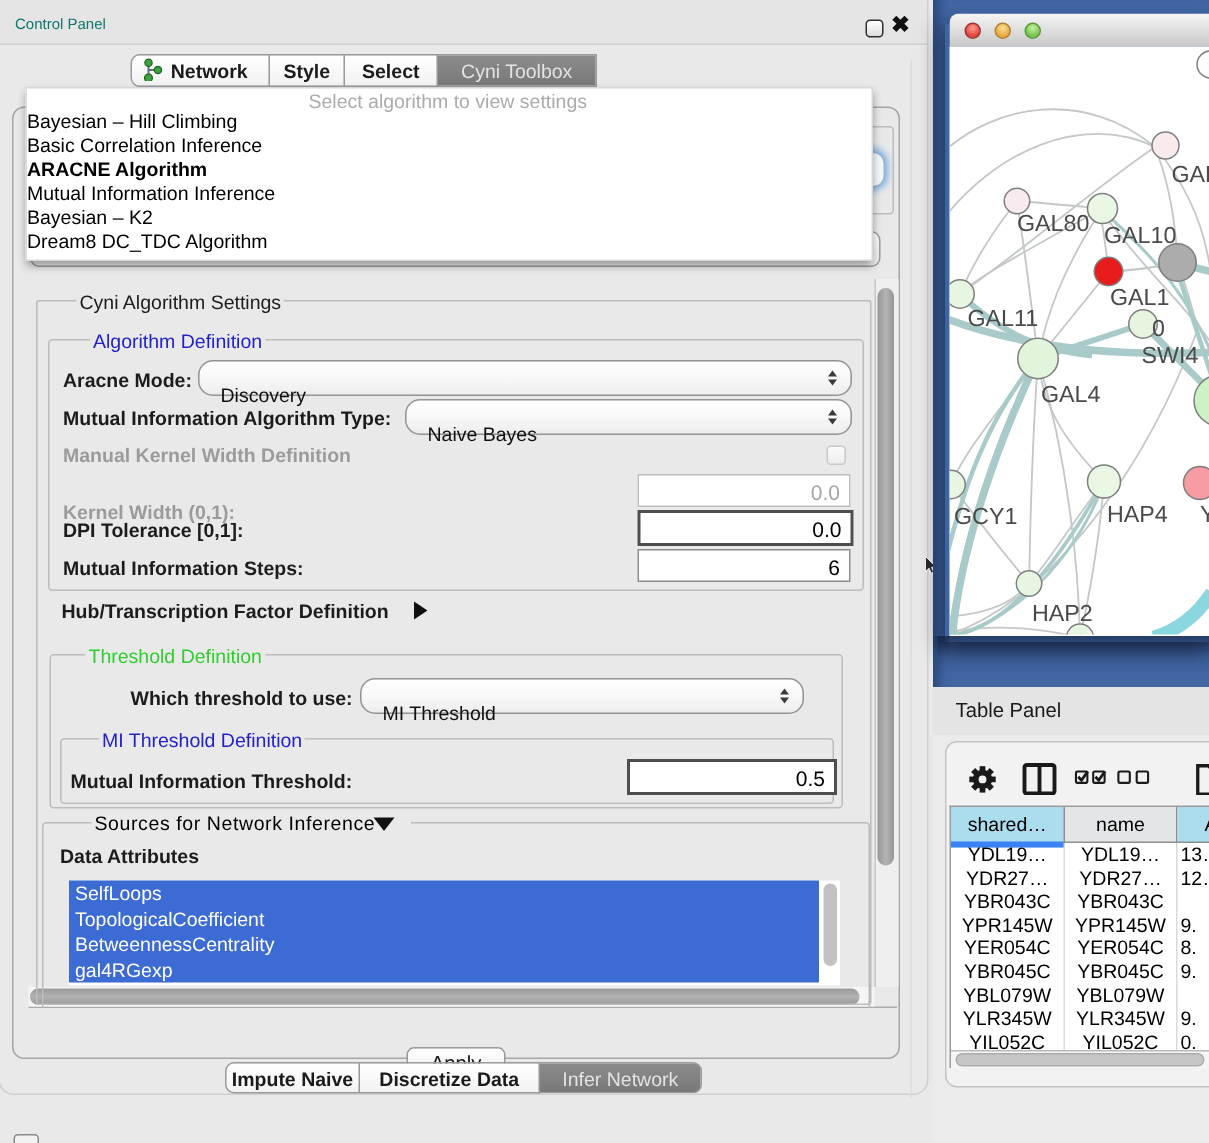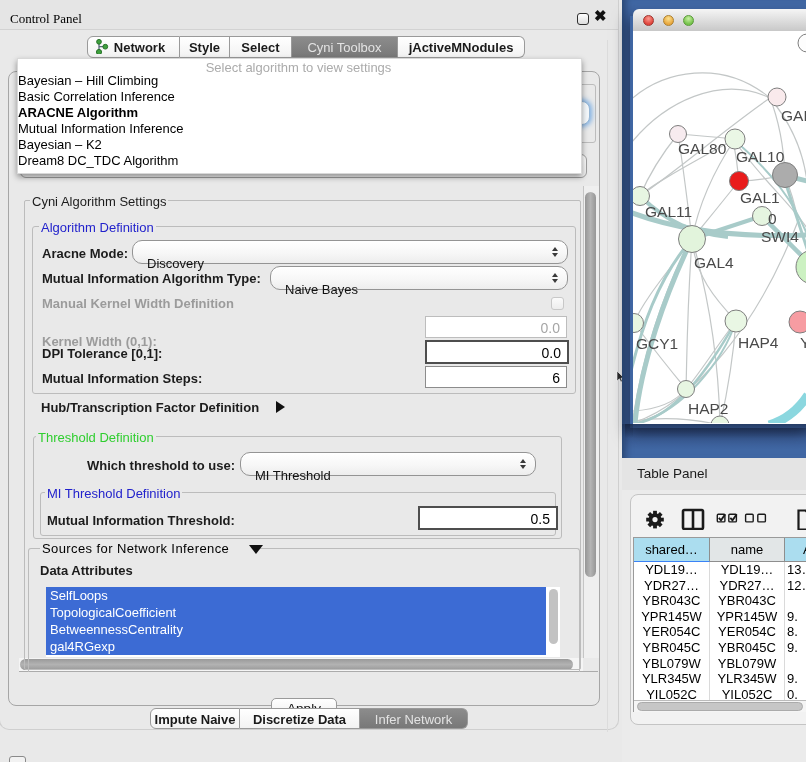--- a/index.html
+++ b/index.html
@@ -7,41 +7,40 @@
 .abs{position:absolute;}
 .lbl{position:absolute;font-size:13px;font-weight:bold;color:#1C1C1C;white-space:nowrap;}
 .combo{position:absolute;height:22px;border:1px solid #949494;border-radius:10px;background:linear-gradient(#FFFFFF,#F7F7F7 55%,#EDEDED);box-shadow:inset 0 1px 0 #fff;}
 .combo .ct{position:absolute;left:14px;top:3px;font-size:13px;color:#111;margin-top:12px;}
 .combo .ar{position:absolute;right:9px;top:4px;width:6px;height:14px;}
 .ar b, .ar i{position:absolute;left:0;width:0;height:0;border-left:3px solid transparent;border-right:3px solid transparent;}
 .ar b{top:2px;border-bottom:4.5px solid #3A3A3A;}
 .ar i{bottom:2px;border-top:4.5px solid #3A3A3A;}
 .fld{position:absolute;background:#fff;font-size:14px;text-align:right;padding-right:6px;box-sizing:border-box;}
 .grp{position:absolute;border:1px solid #BCBCBC;border-radius:3px;}
-.gl{position:absolute;font-size:13px;background:#E9E9E9;padding:0 2px;white-space:nowrap;}
+.gl{position:absolute;font-size:13px;background:#E9E9E9;padding:0 2px;white-space:nowrap;margin-left:21px;}
 .seg{position:absolute;top:0;height:100%;box-sizing:border-box;border-right:1px solid #9A9A9A;background:linear-gradient(#FFFFFF,#F2F2F2);color:#1A1A1A;font-size:13px;font-weight:bold;text-align:center;}
 .seg.sel{background:linear-gradient(#8C8C8C,#787878);color:#E3E3E3;}
 </style>
 </head>
 <body>
 
 <div class="abs" id="cpwin" style="left:0;top:4;width:618px;height:729px;background:#E9E9E9;border:0;border-radius:0 0 9px 9px;box-shadow:0 0 0 1px #CFCFCF;"></div>
 <div class="abs" style="left:0;top:4;width:618px;height:29px;background:#E5E5E5;border-bottom:1px solid #D2D2D2;"></div>
-<div class="abs" style="left:10px;top:11px;font-size:13px;color:#000000;font-family:Liberation Serif, serif;">Control Panel</div>
+<div class="abs" style="left:10px;top:11px;font-size:10px;color:#0f766e;">Control Panel</div>
 <div class="abs" style="left:577px;top:13px;width:10px;height:10px;border:1.6px solid #2F2F2F;border-radius:3px;background:linear-gradient(#fff,#ddd);"></div>
 <div class="abs" style="left:594px;top:7px;font-size:15px;font-weight:bold;color:#111;">✖</div>
 
 <div class="abs" style="left:8px;top:71px;width:590px;height:633px;border:1px solid #A6A6A6;border-radius:8px;background:#E9E9E9;"></div>
 
 <div class="abs" style="left:87px;top:36px;width:438px;height:22px;">
  <div class="seg" style="left:0;width:93px;border-radius:6px 0 0 6px;border:1px solid #9A9A9A;"><span style="position:relative;top:3px;left:6px;">Network</span></div>
  <div class="seg" style="left:93px;width:50px;border-top:1px solid #9A9A9A;border-bottom:1px solid #9A9A9A;"><span style="position:relative;top:3px;">Style</span></div>
  <div class="seg" style="left:143px;width:62px;border-top:1px solid #9A9A9A;border-bottom:1px solid #9A9A9A;"><span style="position:relative;top:3px;text-align:center;">Select</span></div>
  <div class="seg sel" style="left:205px;width:106px;border-top:1px solid #9A9A9A;border-bottom:1px solid #9A9A9A;font-weight:normal;"><span style="position:relative;top:3px;">Cyni Toolbox</span></div>
- <div class="seg" style="left:311px;width:127px;border-radius:0 6px 6px 0;border:1px solid #9A9A9A;border-left:0;"><span style="position:relative;top:3px;">jActiveMNodules</span></div>
 </div>
 <svg class="abs" style="left:96px;top:38px;" width="13" height="16" viewBox="0 0 13 16">
  <path d="M3,5 L3,14 M3,8.7 L9,8.7" stroke="#5A6B7A" stroke-width="1.3" fill="none"></path>
  <circle cx="3" cy="3.8" r="2.4" fill="#3FA03F" stroke="#1F6B1F" stroke-width="0.9"></circle>
  <circle cx="9.3" cy="8.7" r="2.4" fill="#3FA03F" stroke="#1F6B1F" stroke-width="0.9"></circle>
  <circle cx="3" cy="14" r="2.6" fill="#3FA03F" stroke="#1F6B1F" stroke-width="0.9"></circle>
 </svg>
 
 <div class="grp" style="left:20px;top:84px;width:574px;height:57px;"></div>
 <div class="abs" style="left:300px;top:101px;width:288px;height:22px;border:1px solid #96B7D6;border-radius:8px;background:#F4F8FB;box-shadow:0 0 5px 2px #7FB0E3;"></div>
@@ -247,21 +246,21 @@
   <rect x="112.8" y="6.3" width="7.6" height="7.6" rx="1"></rect>
  </g>
  <g fill="none" stroke="#1A1A1A" stroke-width="1.9">
   <path d="M73.8,9.8 L76,12.2 L80.2,6.2"></path>
   <path d="M85.3,9.8 L87.5,12.2 L91.7,6.2"></path>
  </g>
  <path d="M153.5,2.5 h7 l5.5,5.5 v13.5 h-12.5 z" fill="none" stroke="#1A1A1A" stroke-width="2.2"></path>
 </svg>
 
 <div class="abs" style="left:633px;top:537px;width:173px;height:174px;background:#fff;border-top:1px solid #9A9A9A;border-left:1px solid #9A9A9A;overflow:hidden;">
- <div style="position:absolute;left:0;top:0;width:75px;height:23px;background:#ABDDEF;border-right:1px solid #8E8E8E;border-bottom:1px solid #3b82f6;text-align:center;font-size:13px;line-height:23px;">shared…</div>
+ <div style="position:absolute;left:0;top:0;width:75px;height:23px;background:#ABDDEF;border-right:1px solid #8E8E8E;border-bottom:4px solid #3b82f6;text-align:center;font-size:13px;line-height:23px;">shared…</div>
  <div style="position:absolute;left:76px;top:0;width:74px;height:23px;background:#E2E6E7;border-right:1px solid #8E8E8E;border-bottom:1px solid #8E8E8E;text-align:center;font-size:13px;line-height:23px;">name</div>
  <div style="position:absolute;left:151px;top:0;width:22px;height:23px;background:#ABDDEF;border-bottom:1px solid #8E8E8E;font-size:13px;line-height:23px;padding-left:18px;">A</div>
  <div style="position:absolute;left:0;top:24px;width:75px;font-size:13px;line-height:15.6px;text-align:center;color:#000;">YDL19…<br>YDR27…<br>YBR043C<br>YPR145W<br>YER054C<br>YBR045C<br>YBL079W<br>YLR345W<br>YIL052C</div>
  <div style="position:absolute;left:76px;top:24px;width:74px;font-size:13px;line-height:15.6px;text-align:center;color:#000;">YDL19…<br>YDR27…<br>YBR043C<br>YPR145W<br>YER054C<br>YBR045C<br>YBL079W<br>YLR345W<br>YIL052C</div>
  <div style="position:absolute;left:153px;top:24px;width:20px;font-size:13px;line-height:15.6px;text-align:left;color:#000;">13…<br>12…<br>&nbsp;<br>9.<br>8.<br>9.<br>&nbsp;<br>9.<br>0.</div>
  <div style="position:absolute;left:75px;top:24px;width:1px;height:150px;background:#DADADA;"></div>
  <div style="position:absolute;left:150px;top:24px;width:1px;height:150px;background:#DADADA;"></div>
  <div style="position:absolute;left:0;top:162px;width:173px;height:12px;background:#F5F5F5;border-top:1px solid #BBB;"></div>
  <div style="position:absolute;left:3px;top:164px;width:166px;height:9px;background:#C6C6C6;border:1px solid #ABABAB;border-radius:5px;box-sizing:border-box;"></div>
 </div>

